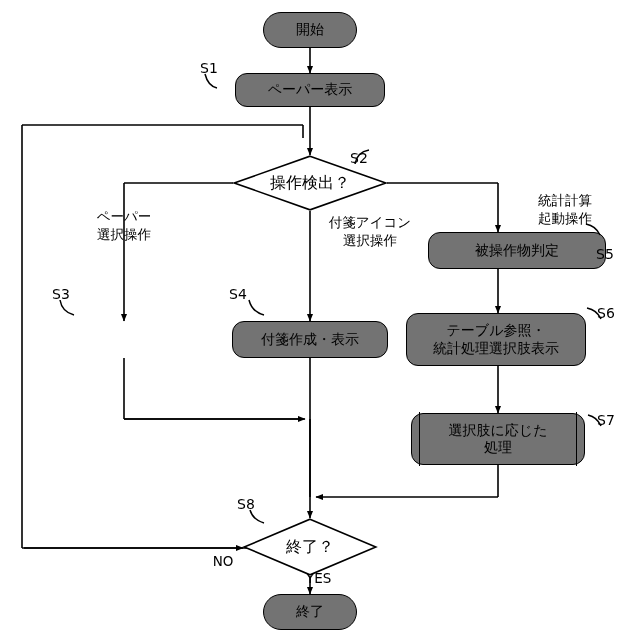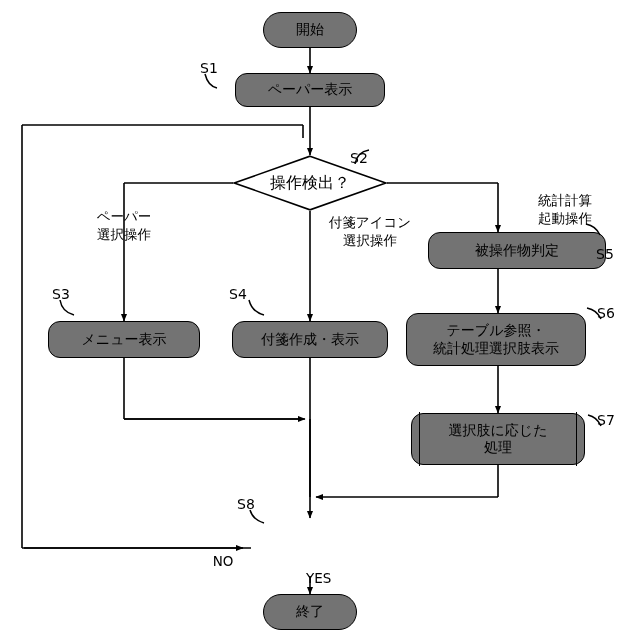--- a/index.html
+++ b/index.html
@@ -153,42 +153,45 @@
     <span>ペーパー表示</span>
   </div>
 
   <div class="decision" style="left:233px; top:155px; width:154px; height:56px;">
     <svg width="154" height="56" viewBox="0 0 154 56">
       <polygon points="77,1.2 152.8,28 77,54.8 1.2,28" fill="#fff" stroke="#000" stroke-width="1.6"></polygon>
     </svg>
     <span class="dlabel">操作検出？</span>
   </div>
 
-  <div class="node process" style="left:48px; top:321px; width:152px; height:37px;">
-    <span>メニュー表示</span>
-  </div>
 
   <div class="node process" style="left:232px; top:321px; width:156px; height:37px;">
     <span>付箋作成・表示</span>
   </div>
 
   <div class="node process" style="left:428px; top:232px; width:178px; height:37px;">
     <span>被操作物判定</span>
   </div>
 
   <div class="node process" style="left:406px; top:313px; width:180px; height:53px;">
     <span>テーブル参照・
 統計処理選択肢表示</span>
   </div>
 
   <div class="node process predefined" style="left:411px; top:413px; width:174px; height:52px;">
     <span>選択肢に応じた
 処理</span>
   </div>
 
+  <div class="decision" style="left:243px; top:518px; width:134px; height:58px;">
+    <svg width="134" height="58" viewBox="0 0 134 58">
+      <polygon points="67,1.2 132.8,29 67,56.8 1.2,29" fill="#fff" stroke="#000" stroke-width="1.6"></polygon>
+    </svg>
+    <span class="dlabel">終了？</span>
+  </div>
 
   <div class="node terminal" style="left:263px; top:594px; width:94px; height:36px;">
     <span>終了</span>
   </div>
 
   <div class="step" style="left:200px; top:60px;">S1</div>
   <div class="step" style="left:350px; top:150px;">S2</div>
   <div class="step" style="left:52px; top:286px;">S3</div>
   <div class="step" style="left:229px; top:286px;">S4</div>
   <div class="step" style="left:596px; top:221px;margin-top:25px;">S5</div>

